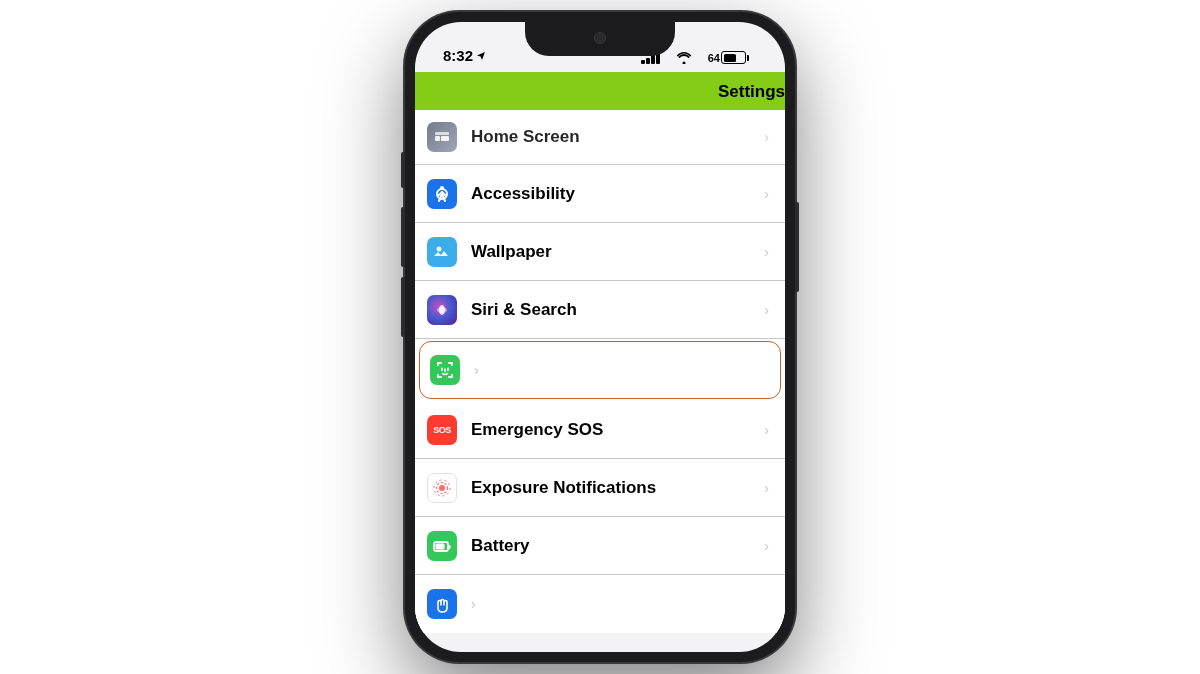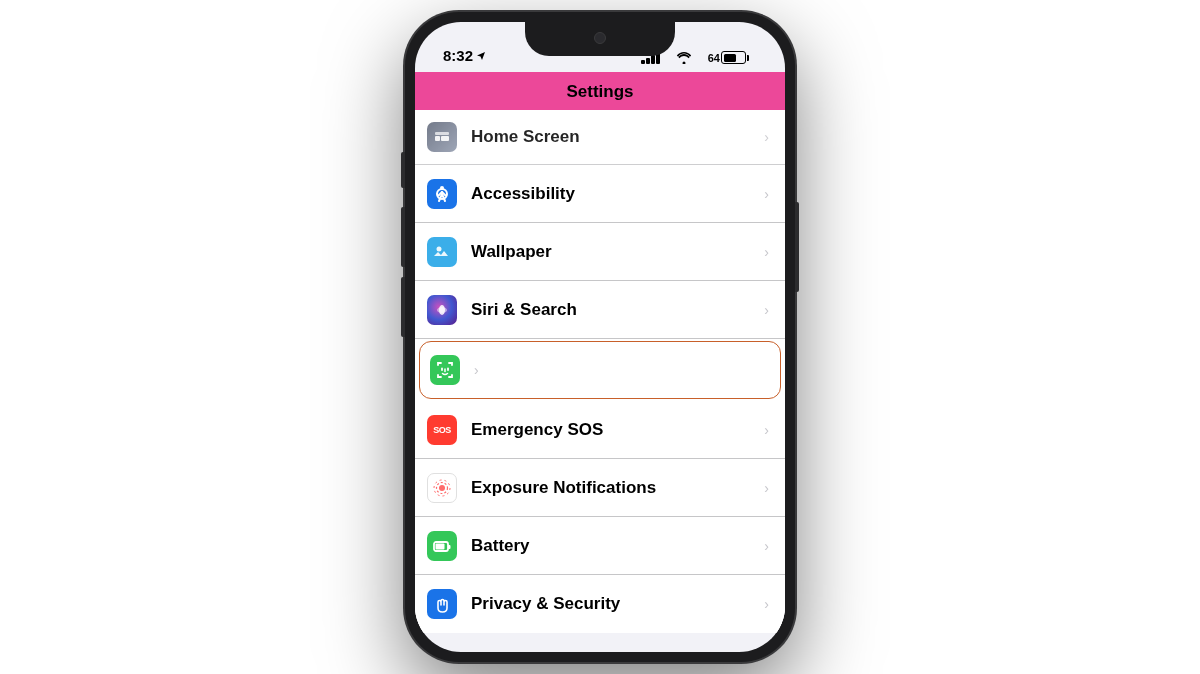--- a/index.html
+++ b/index.html
@@ -175,26 +175,26 @@
     .screen-content {
       position: absolute;
       top: 50px;
       left: 0;
       right: 0;
       bottom: 0;
       overflow: hidden;
     }
 
     .page-title {
-      text-align: center;
+      text-align: right;
       font-size: 17px;
       font-weight: 600;
       color: #000;
       padding: 10px 0 8px;
-      background: #ec4899;
+      background: #84cc16;
     }
 
     .settings-list {
       list-style: none;
       background: #fff;
     }
 
     .settings-item {
       display: flex;
       align-items: center;
@@ -398,20 +398,19 @@
           <span class="chevron">›</span>
         </li>
 
         <li class="settings-item" style="border-bottom: none;">
           <div class="settings-icon" style="background: #1a73e8;">
             <svg width="20" height="20" viewBox="0 0 20 20">
 
               <path d="M6 14V8a1.5 1.5 0 0 1 3 0v3M9 11V7a1.5 1.5 0 0 1 3 0v4M12 11V8a1.5 1.5 0 0 1 3 0v6c0 2.5-2 4-4.5 4S6 16.5 6 14" fill="none" stroke="white" stroke-width="1.6" stroke-linecap="round" stroke-linejoin="round"></path>
             </svg>
           </div>
-          <span class="settings-label">Privacy &amp; Security</span>
           <span class="chevron">›</span>
         </li>
 
       </ul>
     </div>
   </div>
 </div>
 
 </body></html>

